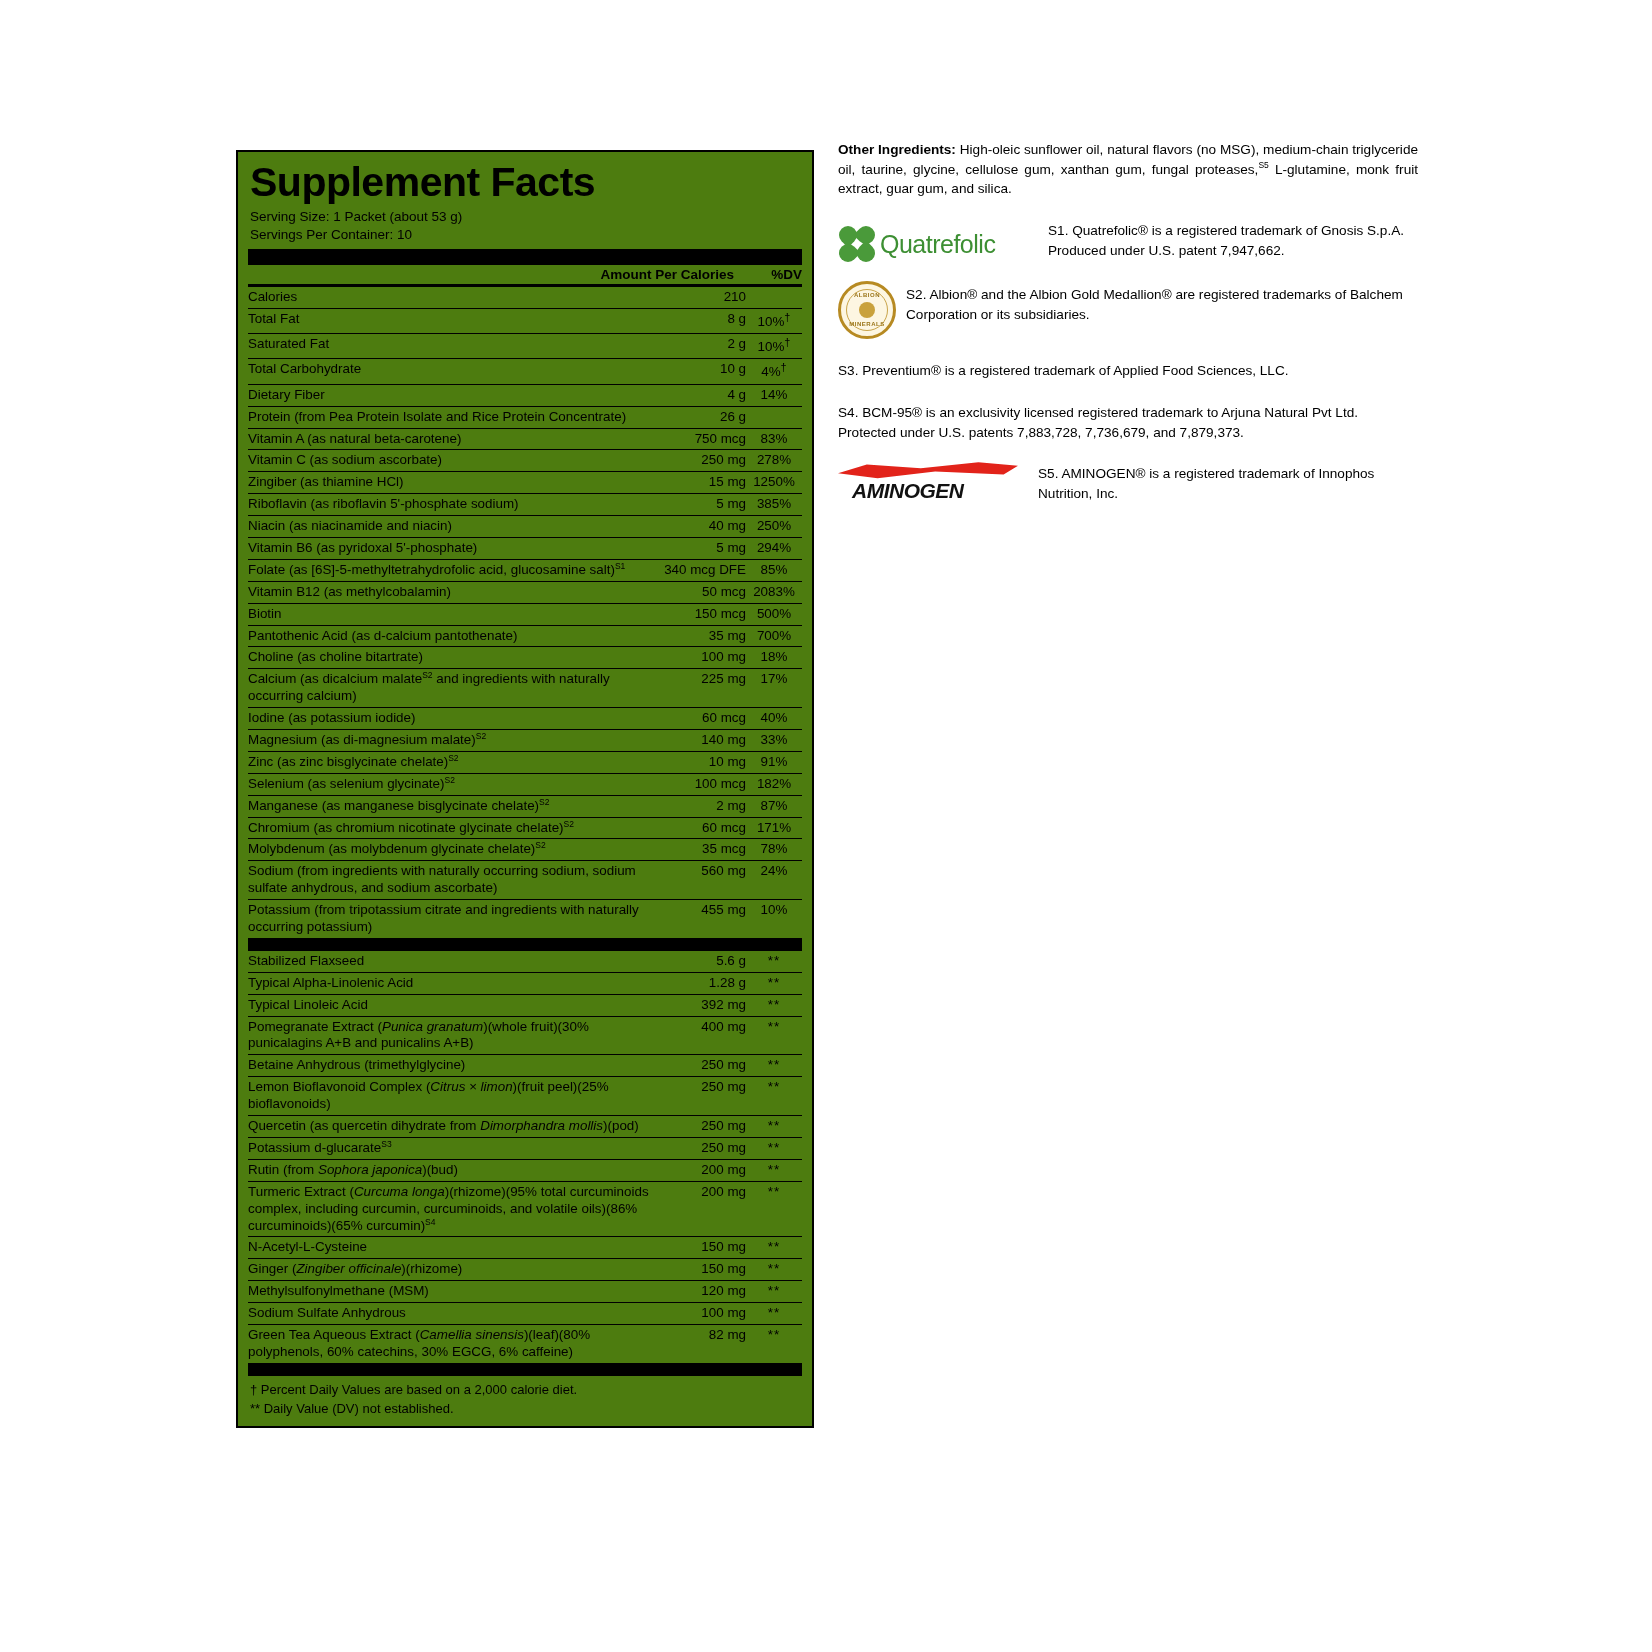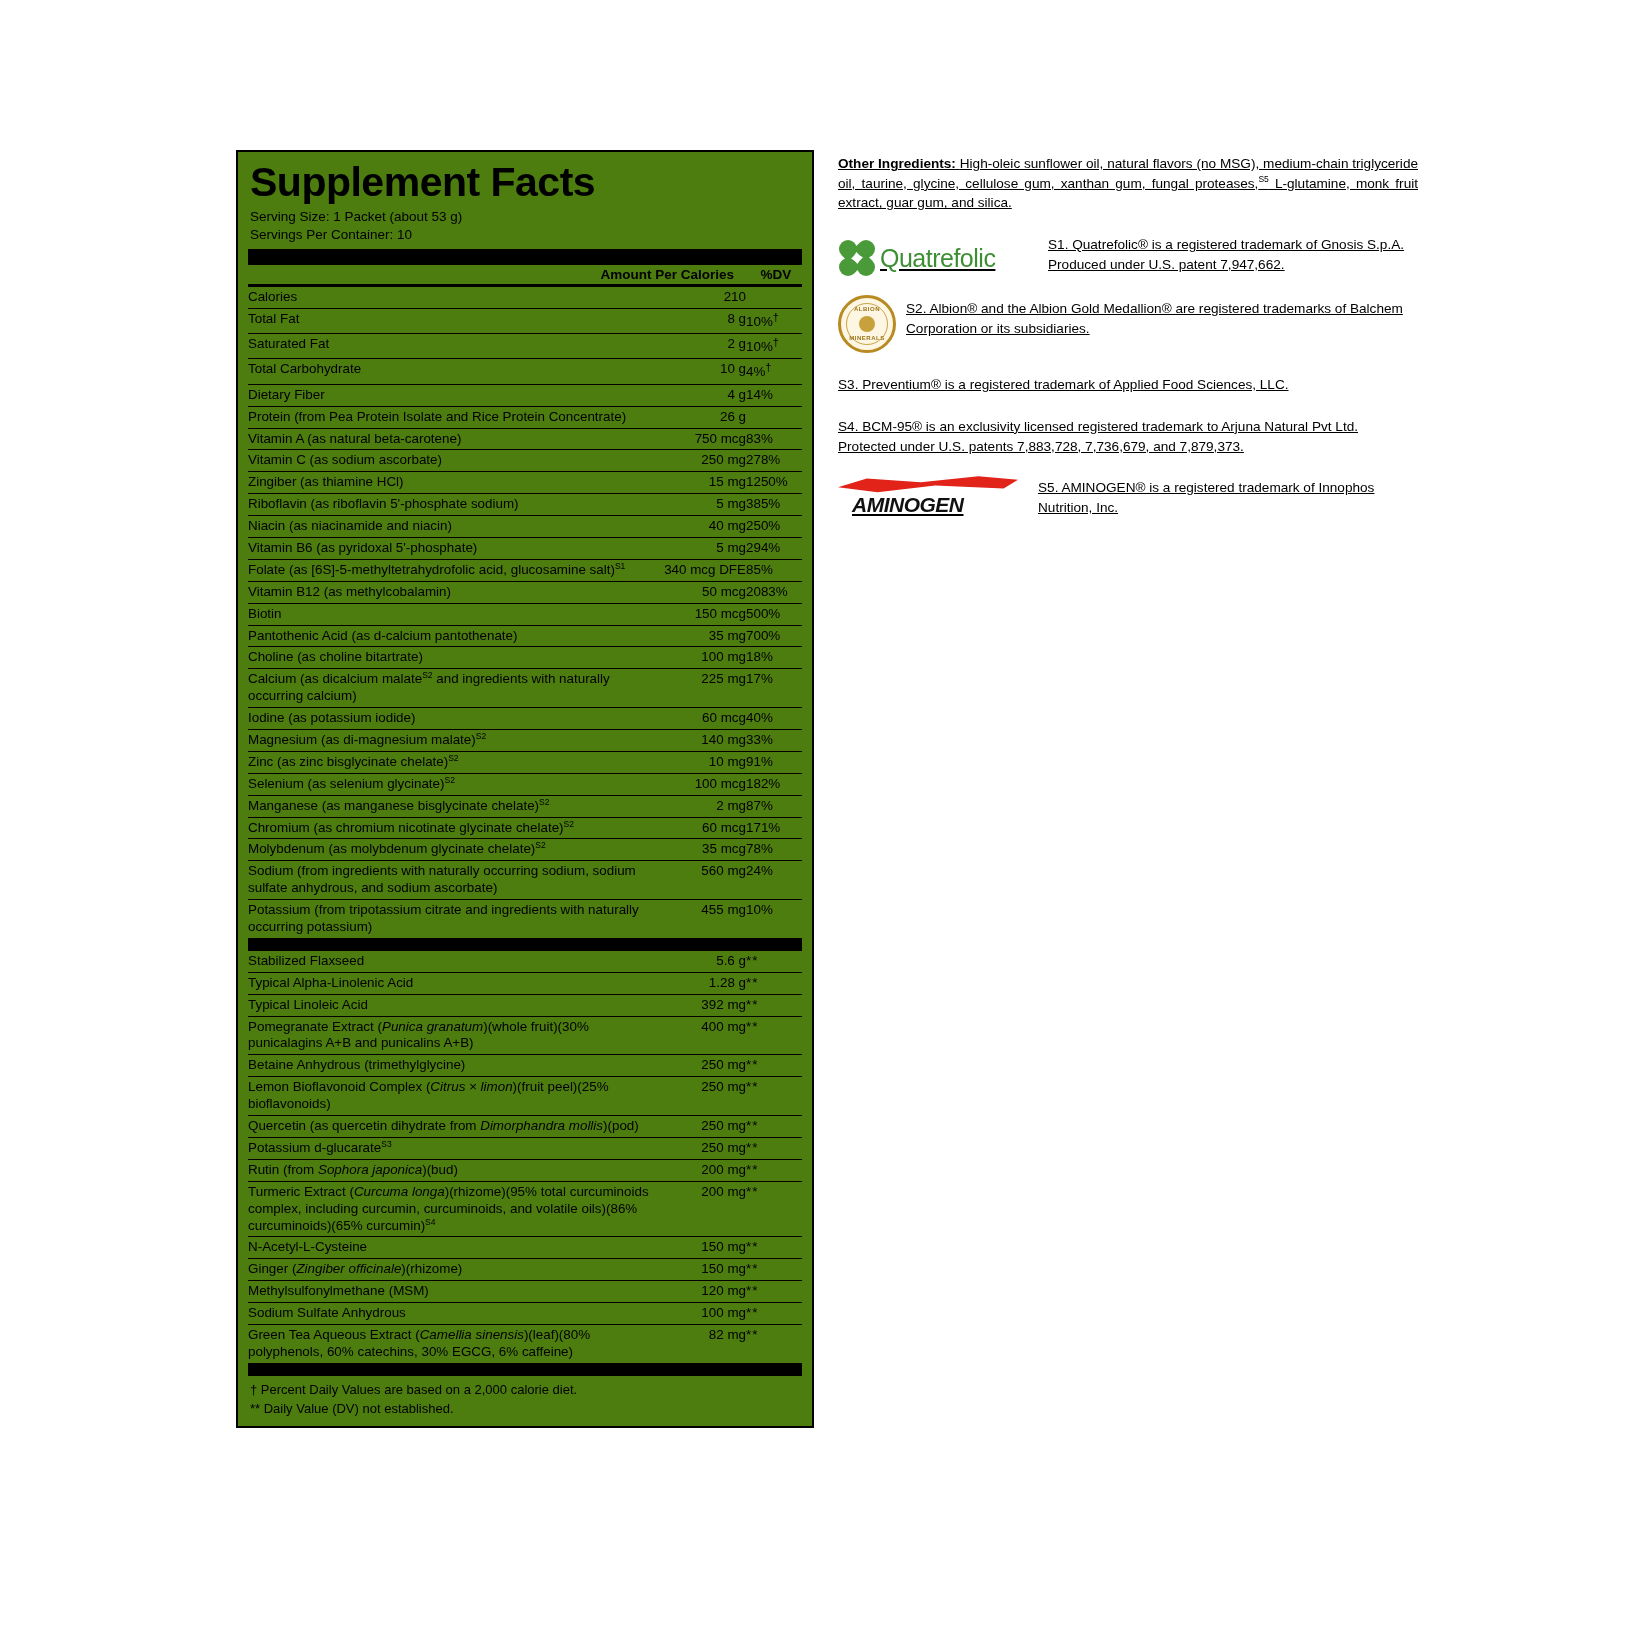--- a/index.html
+++ b/index.html
@@ -51,59 +51,58 @@
   .hdr-row {
     display: flex;
     justify-content: flex-end;
     align-items: flex-end;
     font-size: 13.5px;
     font-weight: bold;
     border-bottom: 3px solid #000;
     padding: 2px 0 2px 0;
   }
   .hdr-aps { margin-right: 16px; }
-  .hdr-dv { width: 52px; text-align: center; }
+  .hdr-dv { width: 52px; text-align: right; }
 
   table.sf {
     width: 100%;
     border-collapse: collapse;
     font-size: 13.4px;
   }
   table.sf td {
     border-bottom: 1px solid #000;
     padding: 2px 0 2px 0;
     vertical-align: top;
     line-height: 1.26;
   }
   td.nm { text-align: left; padding-right: 6px; }
   td.amt { text-align: right; white-space: nowrap; width: 92px; padding-right: 4px; }
-  td.dv  { text-align: left; white-space: nowrap; width: 56px; padding-right: 4px; margin-top: 20px; }
+  td.dv  { text-align: center; white-space: nowrap; width: 56px; padding-right: 4px; margin-top: 20px; }
   tr.noline td { border-bottom: none; }
   .indent { padding-left: 18px; }
   .ital { font-style: italic; }
   sup { font-size: 8.5px; vertical-align: super; line-height: 0; }
   .dagger { font-size: 11px; vertical-align: super; }
   .stars { letter-spacing: 1px; }
 
   .sf-foot {
     font-size: 13px;
     line-height: 1.45;
     padding-top: 5px;
   }
   .sf-foot div { margin-left: 2px; }
 
   
   #right-col {
     position: absolute;
     left: 838px;
-    top: 154px;
+    top: 140px;
     width: 580px;
     font-size: 13.6px;
     line-height: 1.45;
-    text-decoration: underline;
   }
   .oi-block { text-align: justify; }
   .oi-label { font-weight: bold; }
 
   .note {
     margin-top: 22px;
     display: flex;
     align-items: flex-start;
   }
   .note-text { flex: 1; }

